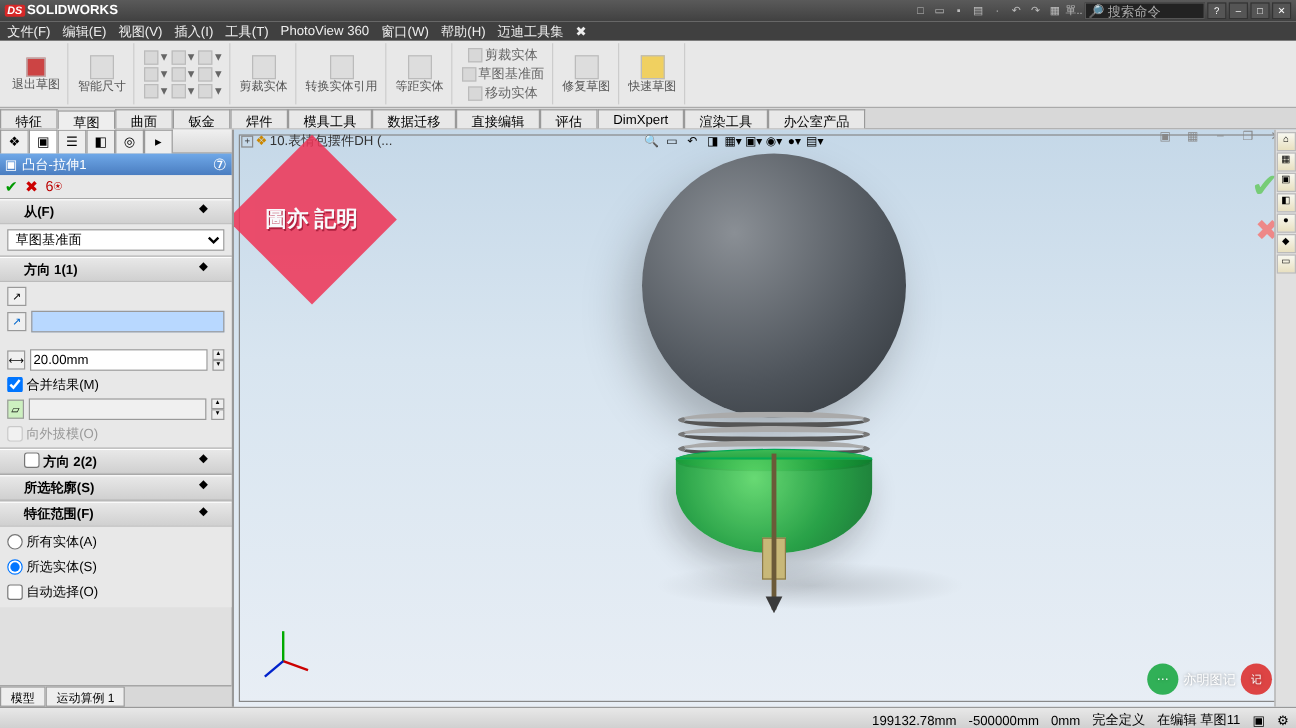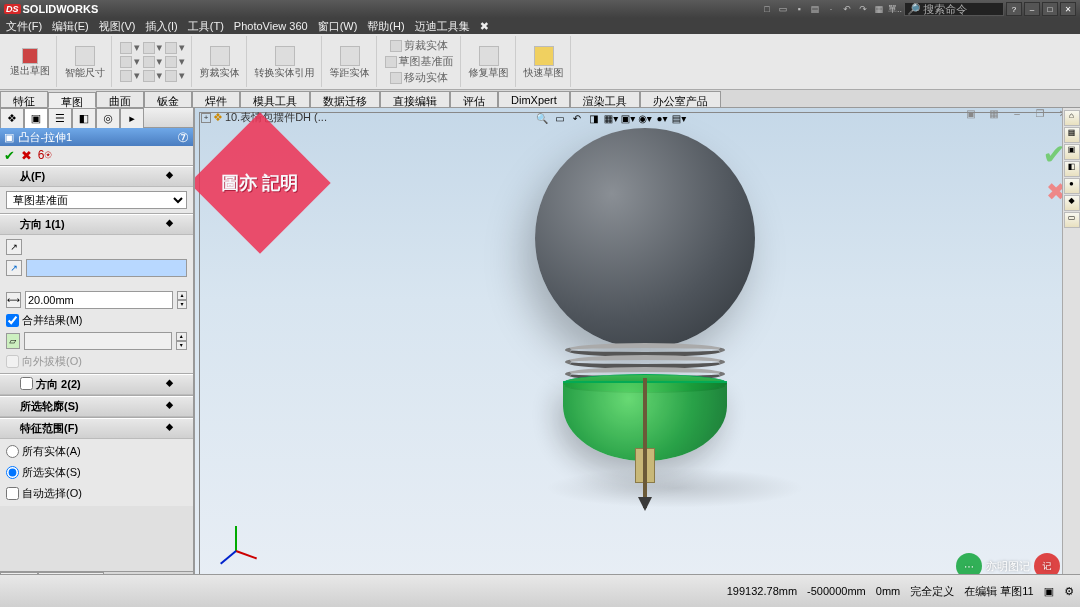--- a/index.html
+++ b/index.html
@@ -94,21 +94,21 @@
 .triad .ax { position: absolute; left: 20px; bottom: 10px; width: 2px; height: 25px; transform-origin: bottom; }
 .triad .y { background: #0a0; transform: rotate(0deg); }
 .triad .x { background: #c00; transform: rotate(110deg); height:22px;}
 .triad .z { background: #02c; transform: rotate(-130deg); height:20px;}
 
 
 .right-tb{ position:absolute; right:0; top:0; width:18px; background:#e0e0e0; border-left:1px solid #aaa; height:100%; display:flex; flex-direction:column; gap:1px; padding-top:2px;}
 .right-tb div{ width:16px; height:16px; border:1px solid #bbb; background:linear-gradient(#f8f8f0,#e8e0c0); margin:0 auto; font-size:8px; text-align:center;}
 
 
-.statusbar { position:absolute; bottom:0; left:0; right:0; height: 33px; background: linear-gradient(#e8e8e8,#d0d0d0); border-top: 1px solid #999; display: flex; align-items: center; padding: 0 6px; gap: 10px; font-size: 11px; }
+.statusbar { position:absolute; bottom:0; left:0; right:0; height: 18px; background: linear-gradient(#e8e8e8,#d0d0d0); border-top: 1px solid #999; display: flex; align-items: flex-end; padding: 0 6px; gap: 10px; font-size: 11px; }
 .statusbar .sp { flex:1;}
 </style>
 </head>
 <body>
 
 <div class="titlebar">
   <div class="logo">
     <span class="ds">DS</span>
     <span>SOLIDWORKS</span>
   </div>

